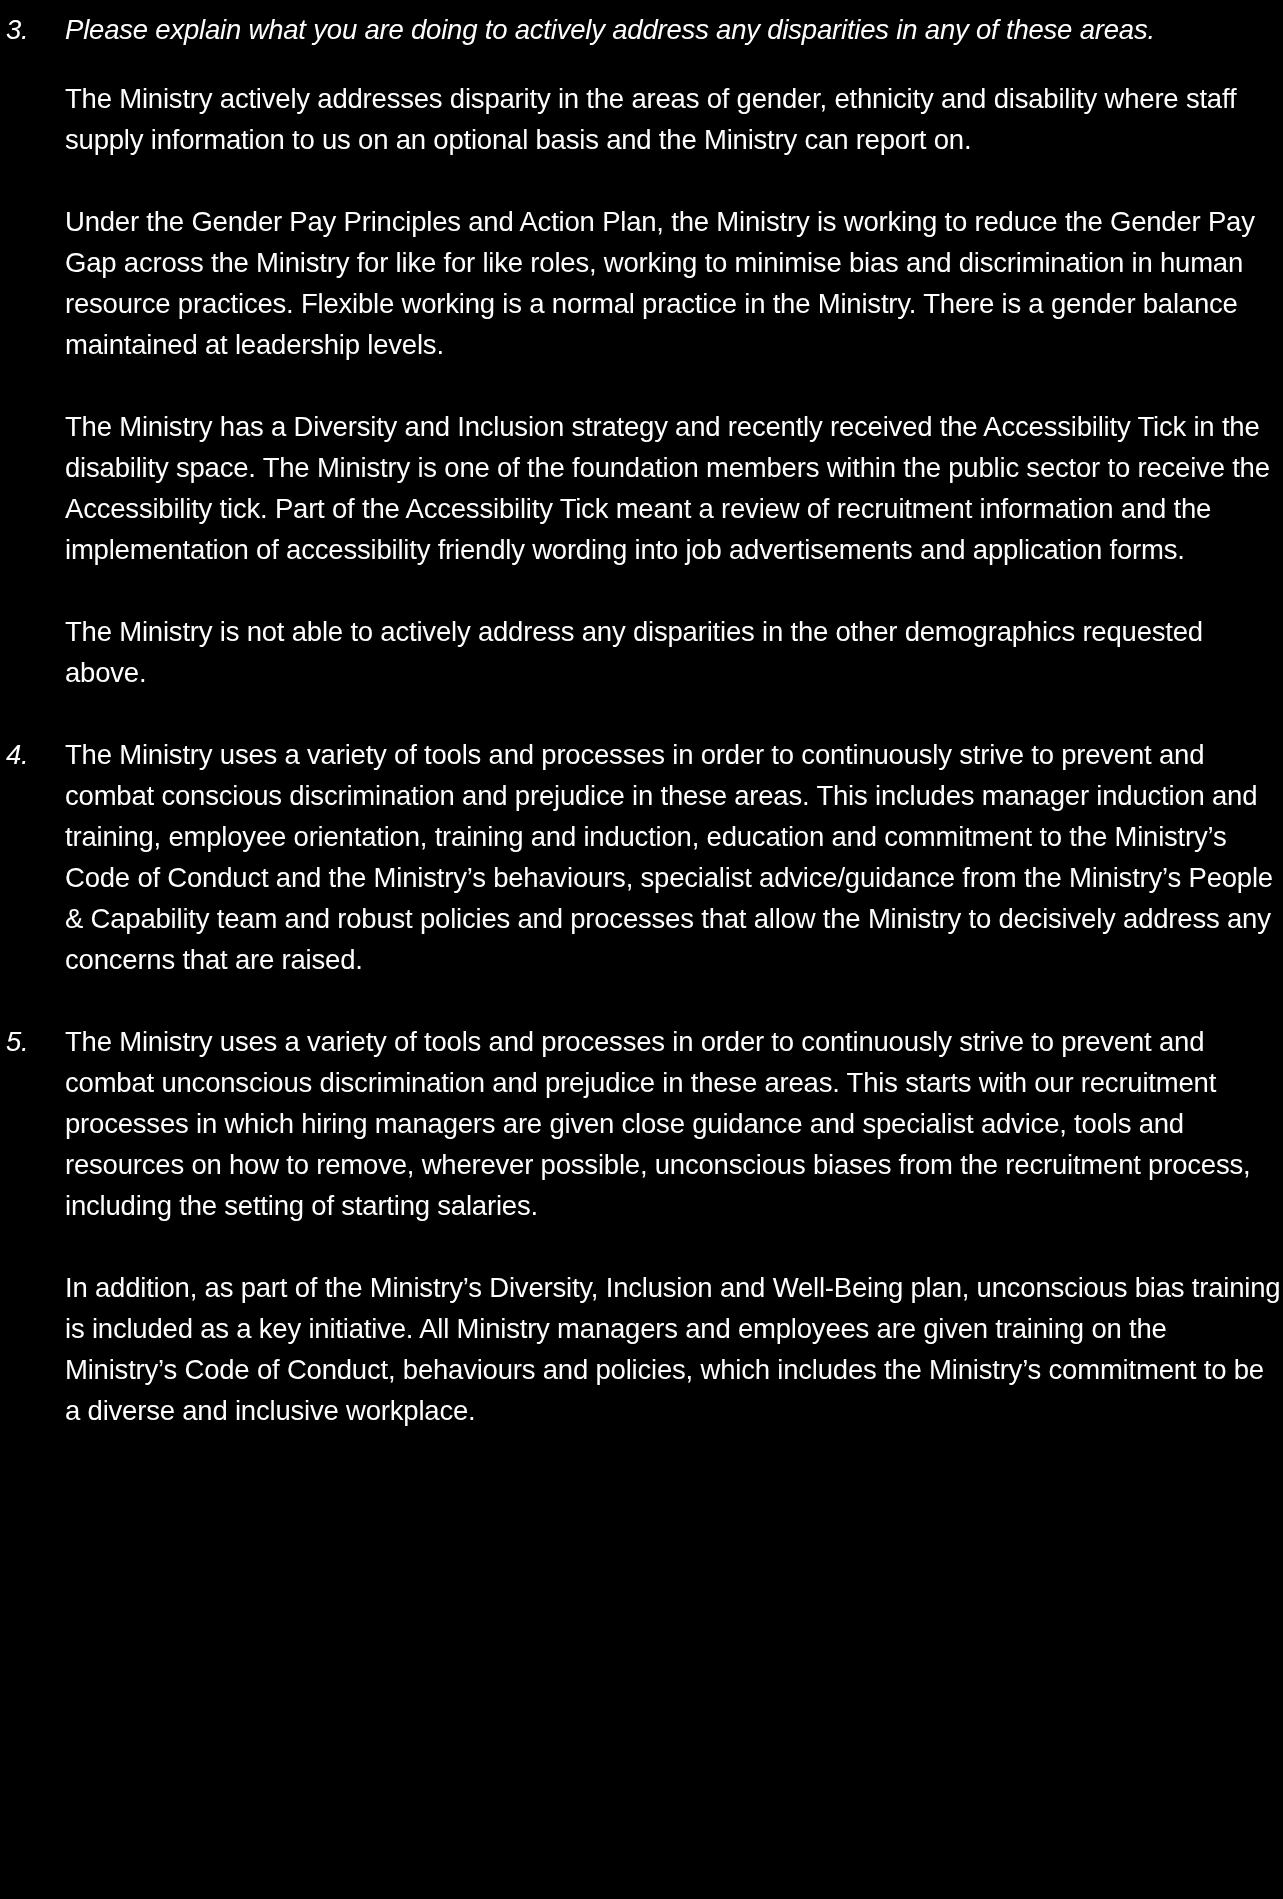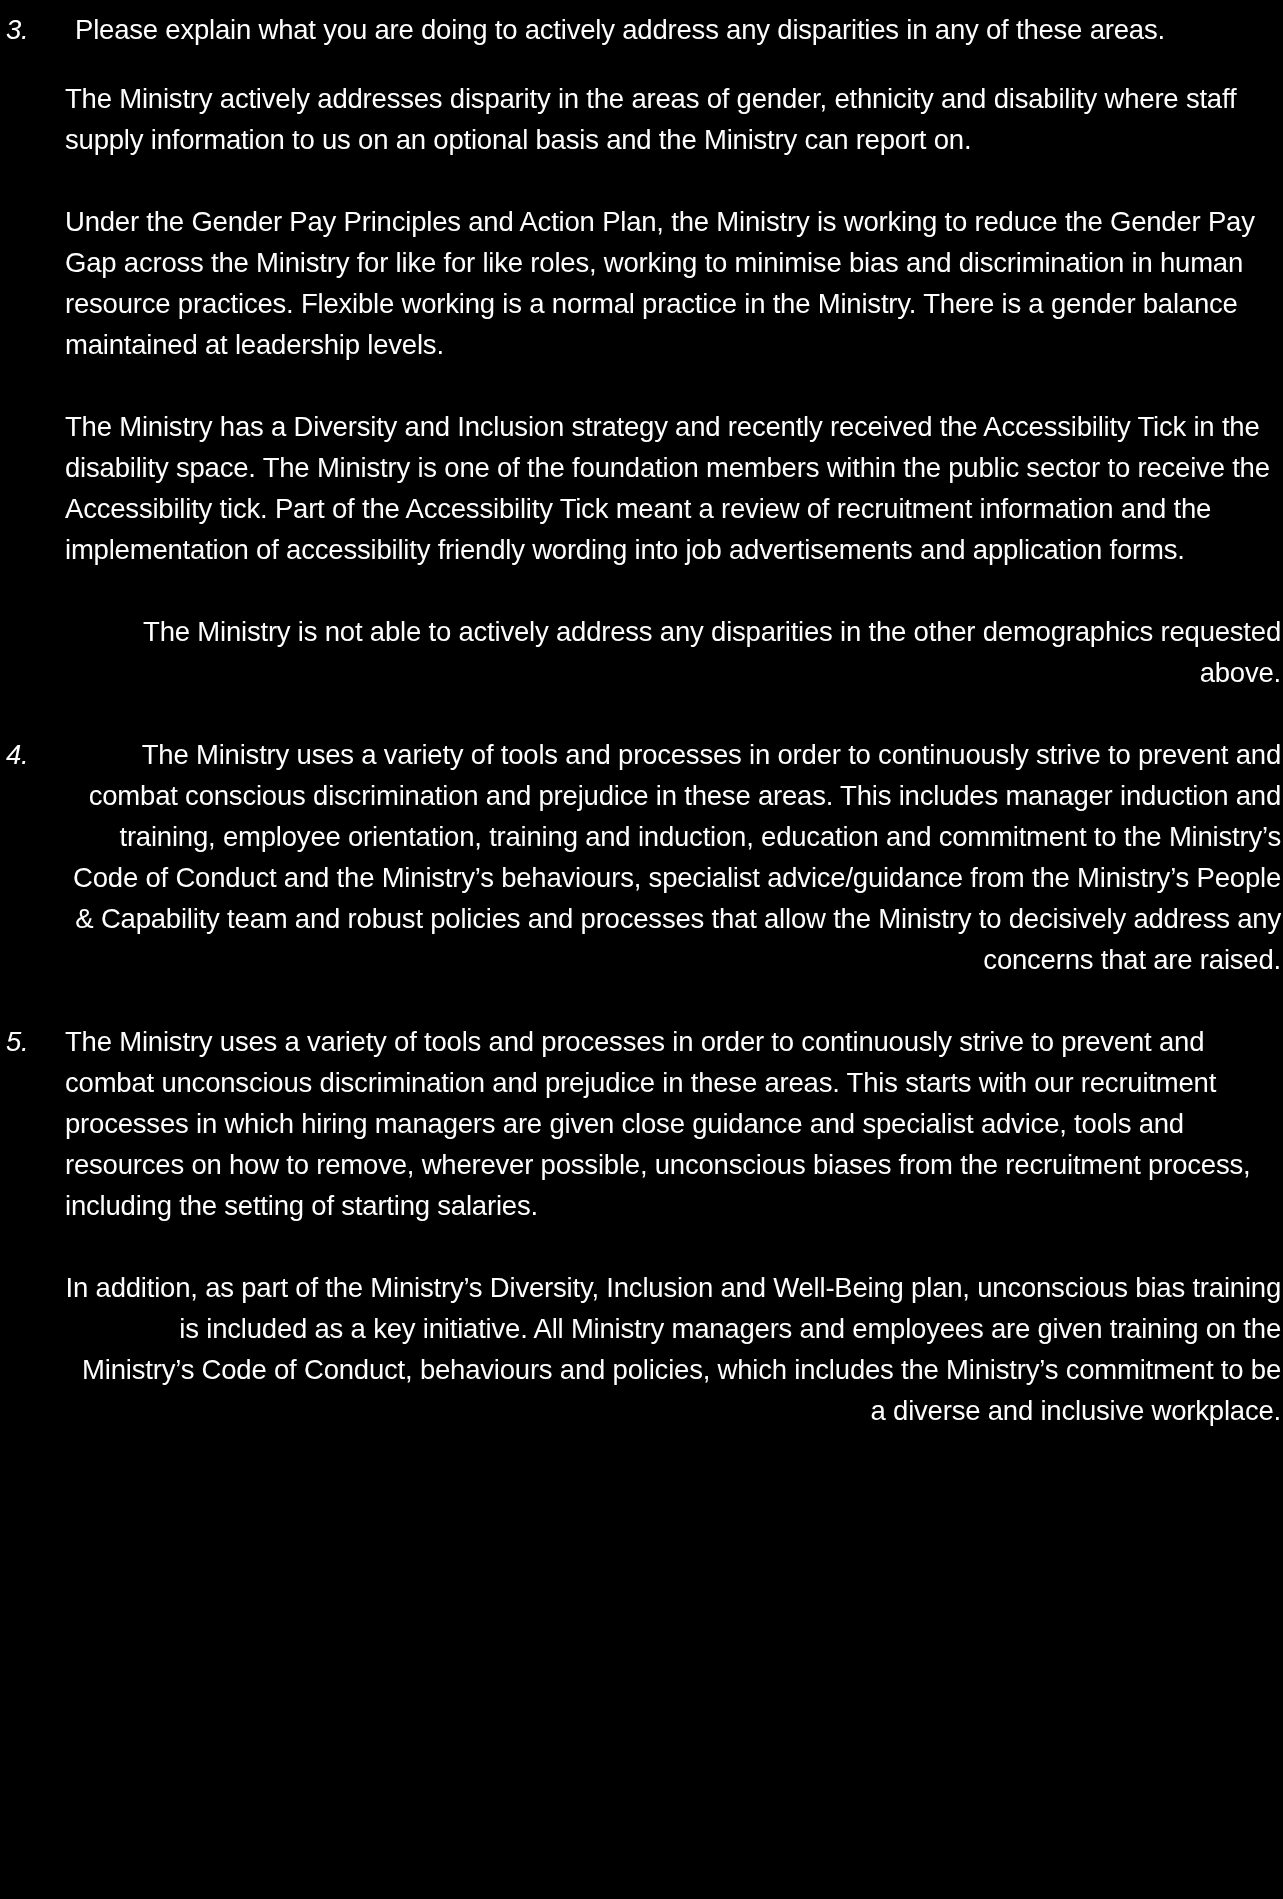--- a/index.html
+++ b/index.html
@@ -28,28 +28,28 @@
     position: relative;
     padding-left: 59px;
   }
   .q-num {
     position: absolute;
     left: 0;
     top: 0;
     font-style: italic;
   }
   .question {
-    margin: 0 0 28px 10px;
+    font-style: italic;
+    margin: 0 0 28px 0;
   }
   .para {
     margin: 0 0 41px 0;
   }
   .answers .para:last-child {
     margin-bottom: 41px;
-    text-align: right;
   }
 </style>
 </head>
 <body>
 
 <main class="page">
 
   <section class="qa-item">
     <span class="q-num">3.</span>
     <p class="question">Please explain what you are doing to actively address any disparities in any of these areas.</p>

